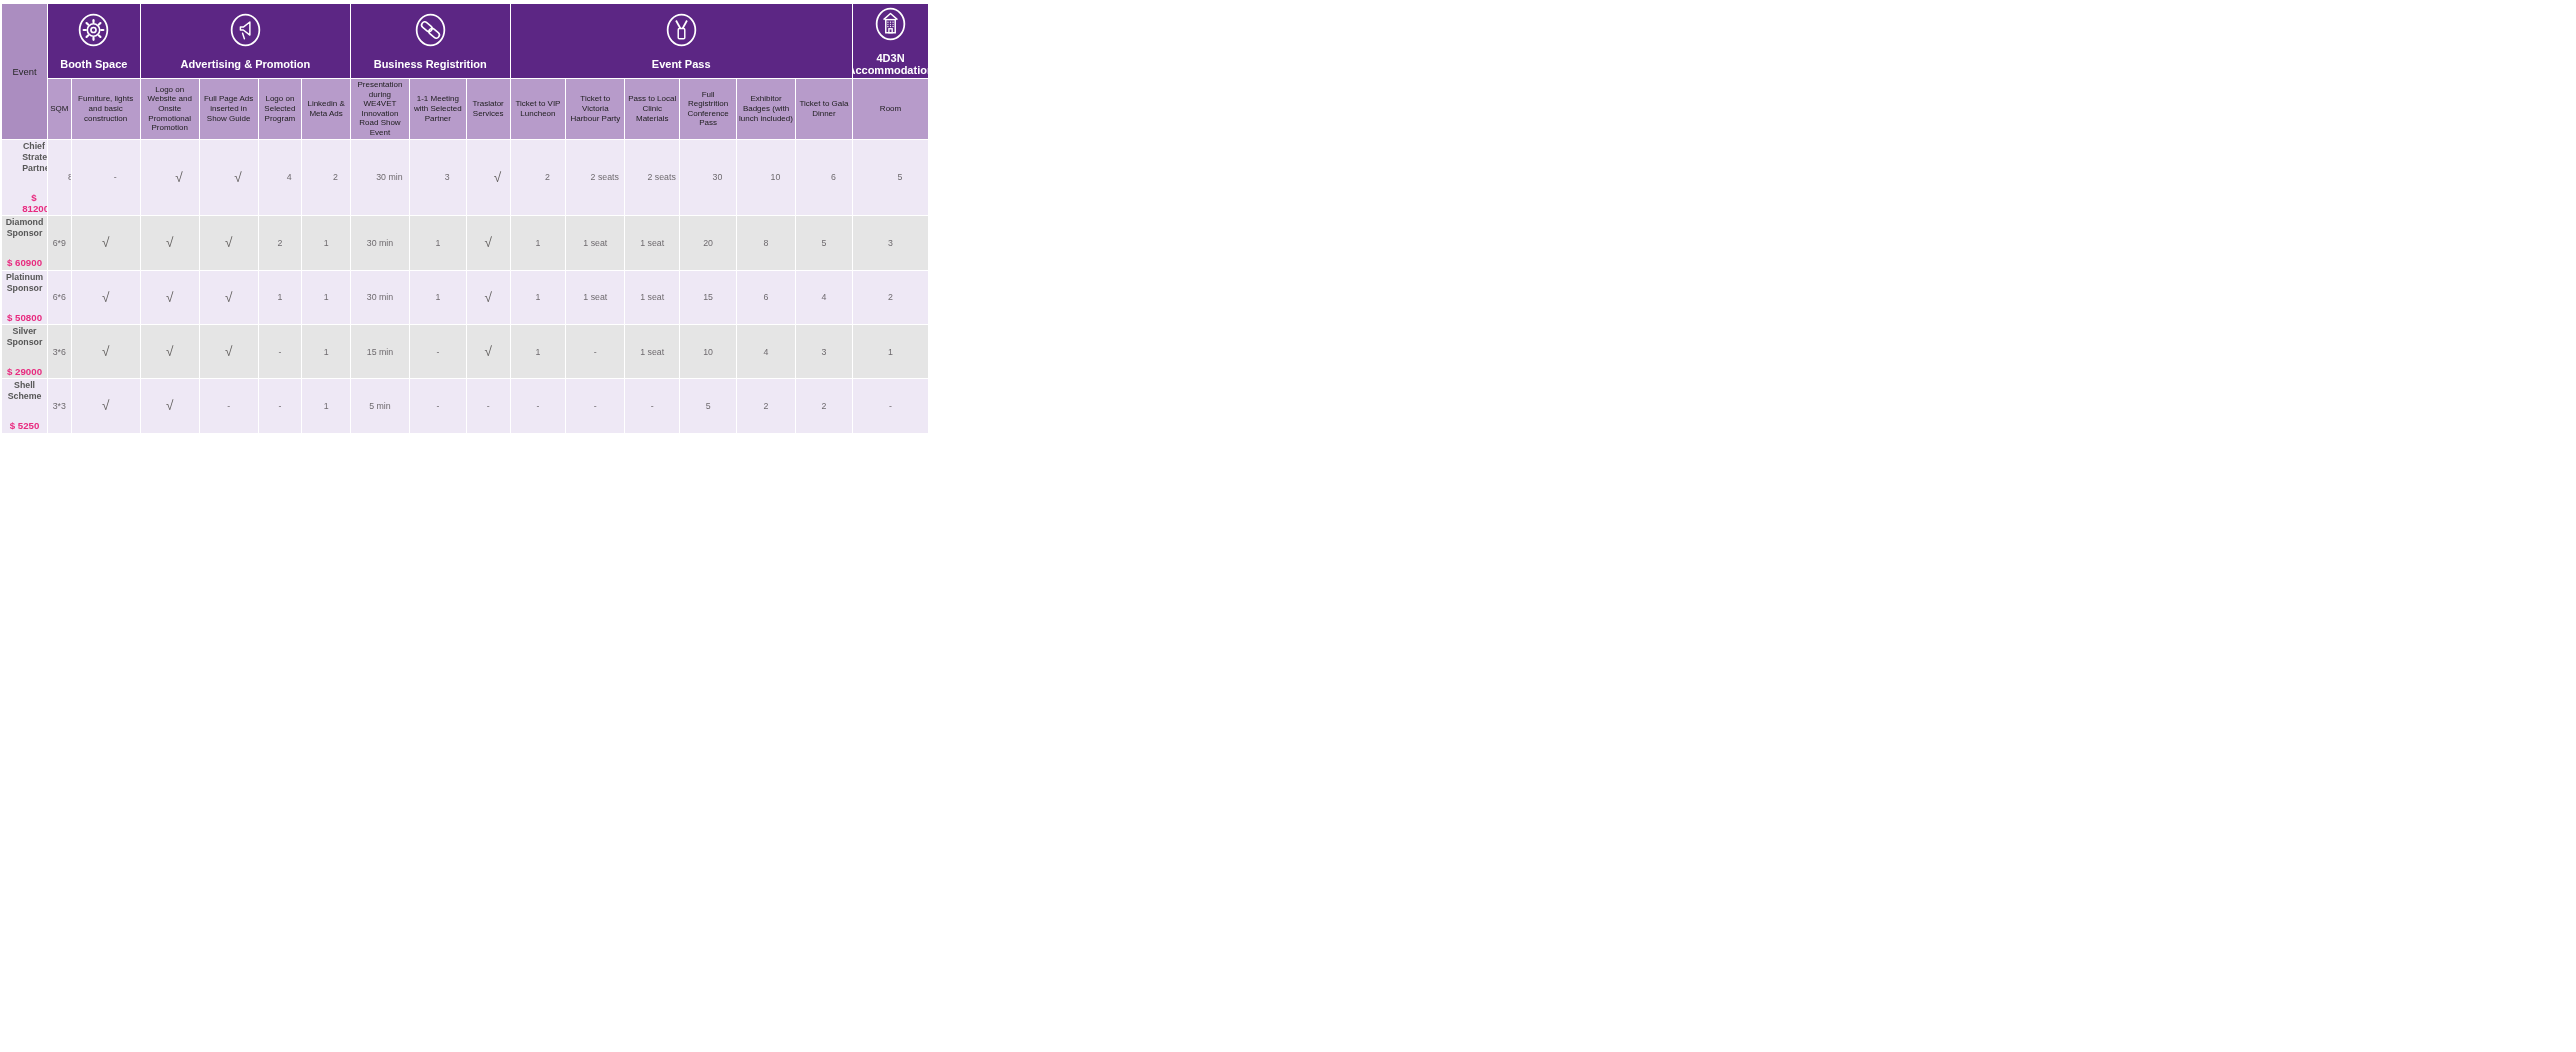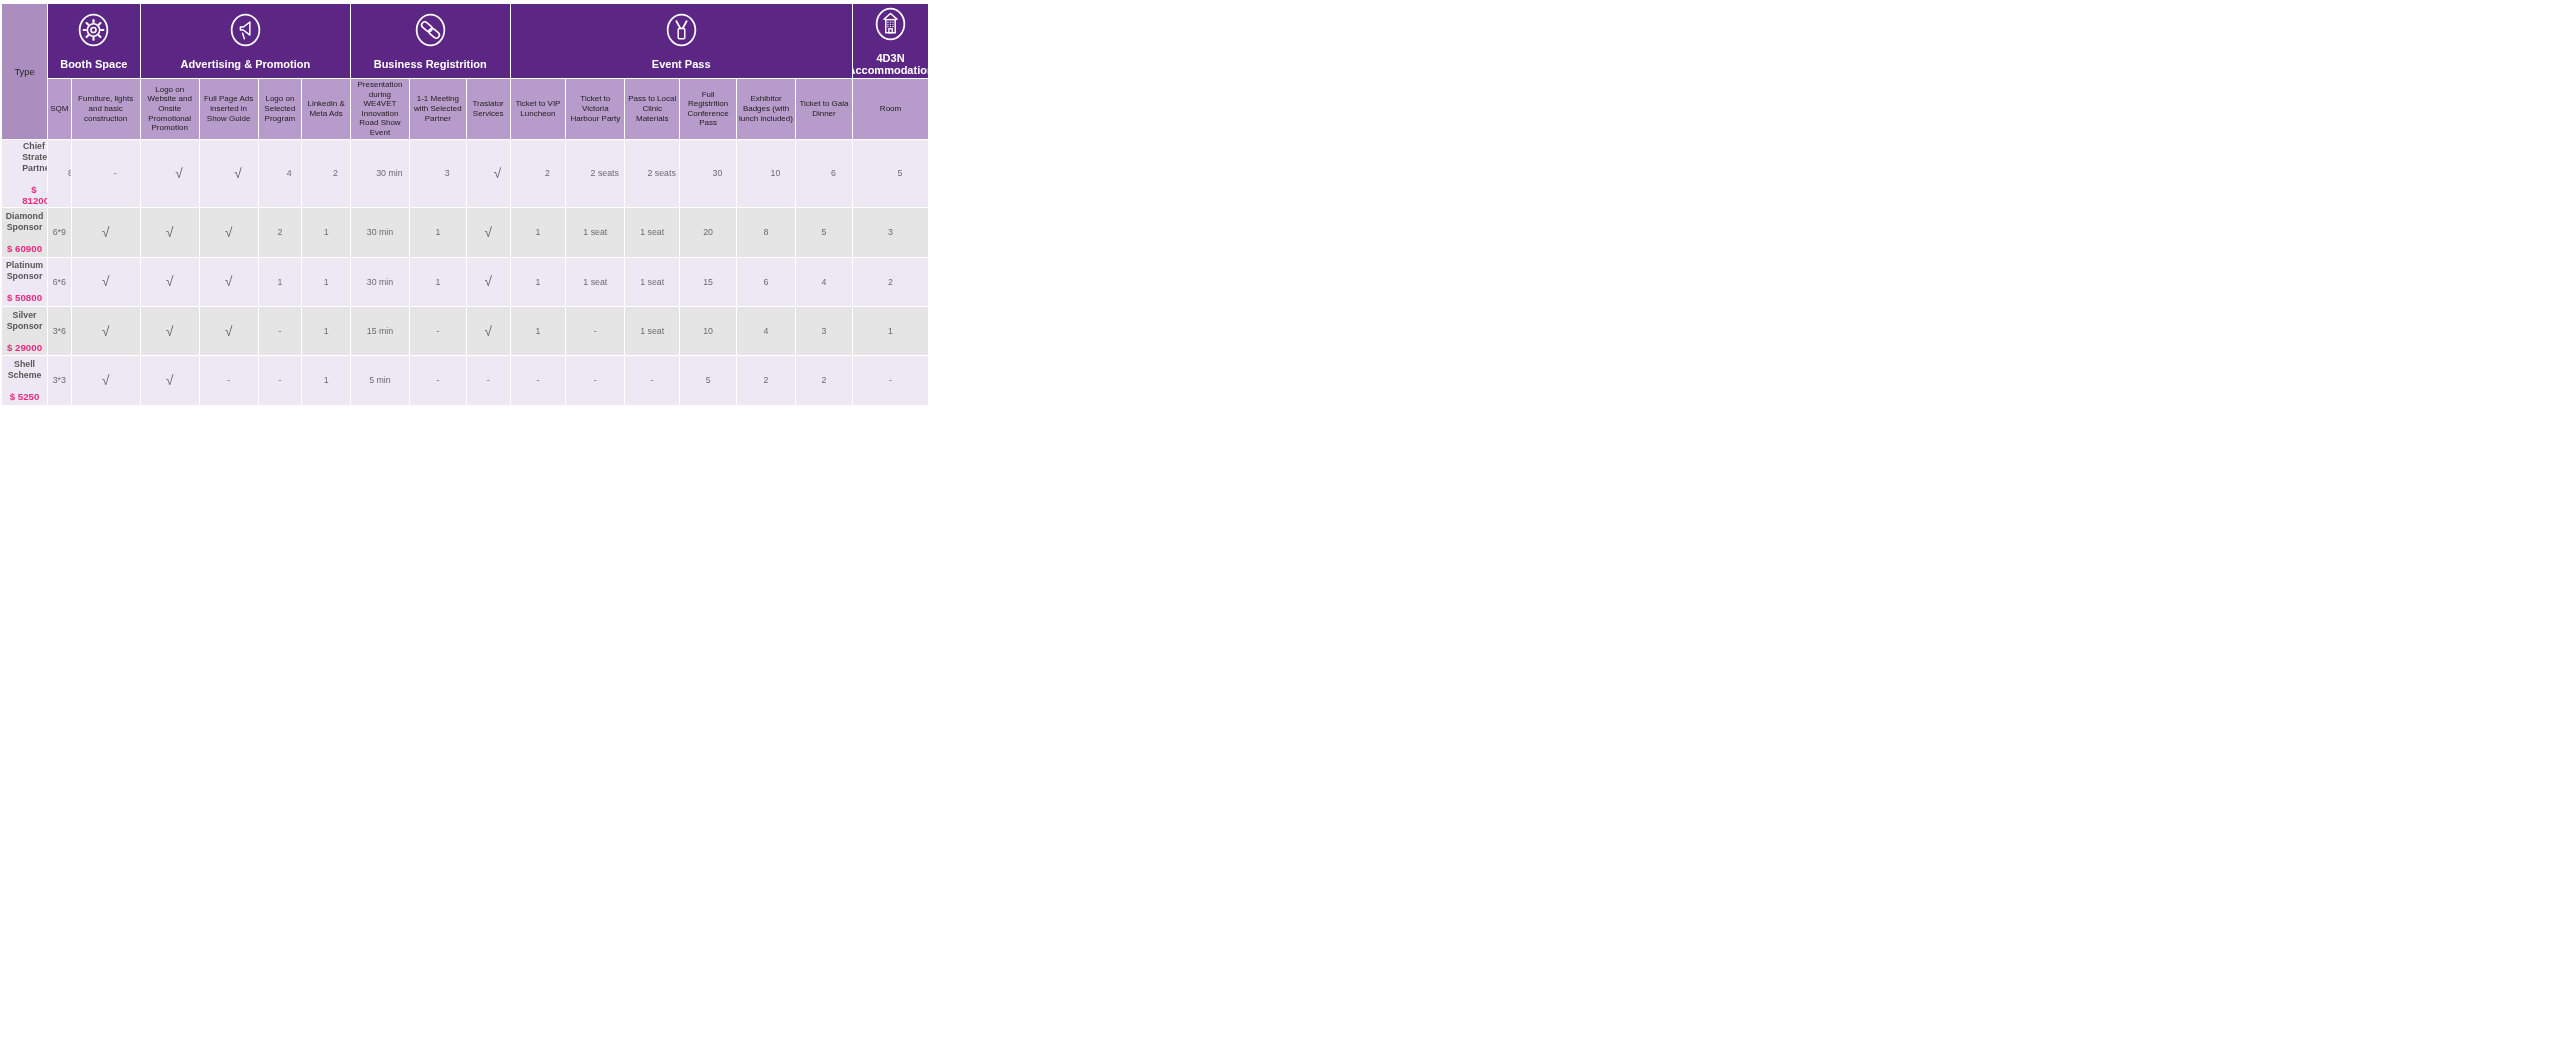--- a/index.html
+++ b/index.html
@@ -15,21 +15,21 @@
   .type-head{background:#ab8dc0;color:#262626;font-weight:400;font-size:9.4px;}
   
   .sub{background:#b79bca;color:#1c1c1c;font-weight:400;font-size:8px;line-height:1.2;height:57px;padding:1.2px 1.8px;}
   
   tbody tr.odd td{background:#eee8f5;}
   tbody tr.even td{background:#e5e5e5;}
   tbody td{color:#6e6a6e;font-size:8.8px;height:46px;padding:1.2px;}
   tbody tr.first td{height:50px;padding-left:20px;}
   td.check{font-size:13.6px;font-weight:300;color:#63605f;}
   .typecell .rname{font-weight:bold;color:#575757;font-size:8.8px;line-height:1.25;}
-  .typecell .rprice{font-weight:bold;color:#e82a7f;font-size:9.7px;margin-top:10px;}
+  .typecell .rprice{font-weight:bold;color:#e82a7f;font-size:9.7px;margin-top:18px;}
 </style>
 </head>
 <body>
 
 <table>
   <colgroup id="cols">
       <col style="width: 44px;">
       <col style="width: 22.4px;">
       <col style="width: 67px;">
       <col style="width: 57px;">
@@ -42,21 +42,21 @@
       <col style="width: 54px;">
       <col style="width: 57px;">
       <col style="width: 53px;">
       <col style="width: 55px;">
       <col style="width: 57px;">
       <col style="width: 55px;">
       <col style="width: 74px;">
     </colgroup>
   <thead>
     <tr>
-      <th class="type-head" rowspan="2">Type</th>
+      <th class="type-head" rowspan="2">Event</th>
 
       <th class="grp" colspan="2">
         <div class="grp-inner">
           <span class="gicon">
             <svg width="35" height="38" viewBox="0 0 48 52" fill="none" stroke="#ffffff">
               <ellipse cx="24" cy="26" rx="19" ry="21" stroke-width="2.4"></ellipse>
               <circle cx="24" cy="26" r="8.5" stroke-width="2.2"></circle>
               <circle cx="24" cy="26" r="3.5" stroke-width="2.2"></circle>
               <g stroke-width="3" stroke-linecap="round">
                 <line x1="24" y1="12.5" x2="24" y2="15.5"></line>

